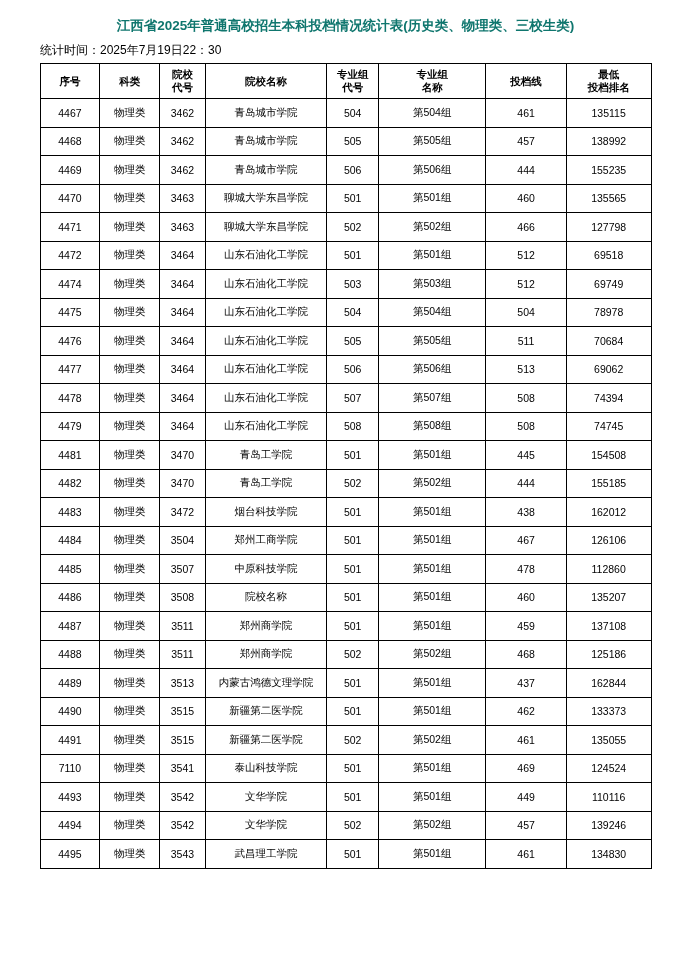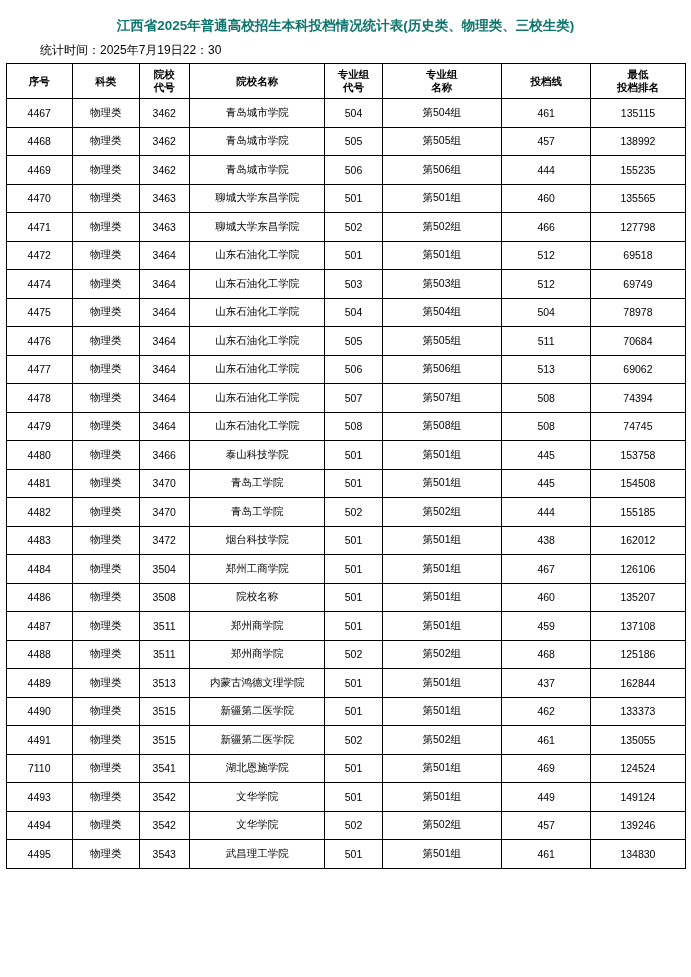--- a/index.html
+++ b/index.html
@@ -32,21 +32,21 @@
   .stat-time {
     font-size: 12px;
     color: #000;
     padding: 9px 0 6px 40px;
     line-height: 13px;
     white-space: nowrap;
   }
   table.main {
     border-collapse: collapse;
     margin: 0 auto;
-    width: 680px;
+    width: 612px;
     table-layout: fixed;
   }
   table.main th, table.main td {
     border: 1px solid #000;
     text-align: center;
     vertical-align: middle;
     font-size: 10.5px;
     color: #000;
     padding: 0;
     height: 27.5px;
@@ -245,30 +245,20 @@
           <td>4479</td>
           <td>物理类</td>
           <td>3464</td>
           <td class="c-name">山东石油化工学院</td>
           <td>508</td>
           <td class="g-name">第508组</td>
           <td>508</td>
           <td>74745</td>
         </tr>
       <tr>
-          <td>4480</td>
-          <td>物理类</td>
-          <td>3466</td>
-          <td class="c-name">泰山科技学院</td>
-          <td>501</td>
-          <td class="g-name">第501组</td>
-          <td>445</td>
-          <td>153758</td>
-        </tr>
-      <tr>
           <td>4481</td>
           <td>物理类</td>
           <td>3470</td>
           <td class="c-name">青岛工学院</td>
           <td>501</td>
           <td class="g-name">第501组</td>
           <td>445</td>
           <td>154508</td>
         </tr>
       <tr>
@@ -295,20 +285,30 @@
           <td>4484</td>
           <td>物理类</td>
           <td>3504</td>
           <td class="c-name">郑州工商学院</td>
           <td>501</td>
           <td class="g-name">第501组</td>
           <td>467</td>
           <td>126106</td>
         </tr>
       <tr>
+          <td>4485</td>
+          <td>物理类</td>
+          <td>3507</td>
+          <td class="c-name">中原科技学院</td>
+          <td>501</td>
+          <td class="g-name">第501组</td>
+          <td>478</td>
+          <td>112860</td>
+        </tr>
+      <tr>
           <td>4486</td>
           <td>物理类</td>
           <td>3508</td>
           <td class="c-name">院校名称</td>
           <td>501</td>
           <td class="g-name">第501组</td>
           <td>460</td>
           <td>135207</td>
         </tr>
       <tr>
@@ -358,35 +358,35 @@
           <td class="c-name">新疆第二医学院</td>
           <td>502</td>
           <td class="g-name">第502组</td>
           <td>461</td>
           <td>135055</td>
         </tr>
       <tr>
           <td>7110</td>
           <td>物理类</td>
           <td>3541</td>
-          <td class="c-name">湖北恩施学院</td>
+          <td class="c-name">泰山科技学院</td>
           <td>501</td>
           <td class="g-name">第501组</td>
           <td>469</td>
           <td>124524</td>
         </tr>
       <tr>
           <td>4493</td>
           <td>物理类</td>
           <td>3542</td>
           <td class="c-name">文华学院</td>
           <td>501</td>
           <td class="g-name">第501组</td>
           <td>449</td>
-          <td>149124</td>
+          <td>110116</td>
         </tr>
       <tr>
           <td>4494</td>
           <td>物理类</td>
           <td>3542</td>
           <td class="c-name">文华学院</td>
           <td>502</td>
           <td class="g-name">第502组</td>
           <td>457</td>
           <td>139246</td>

